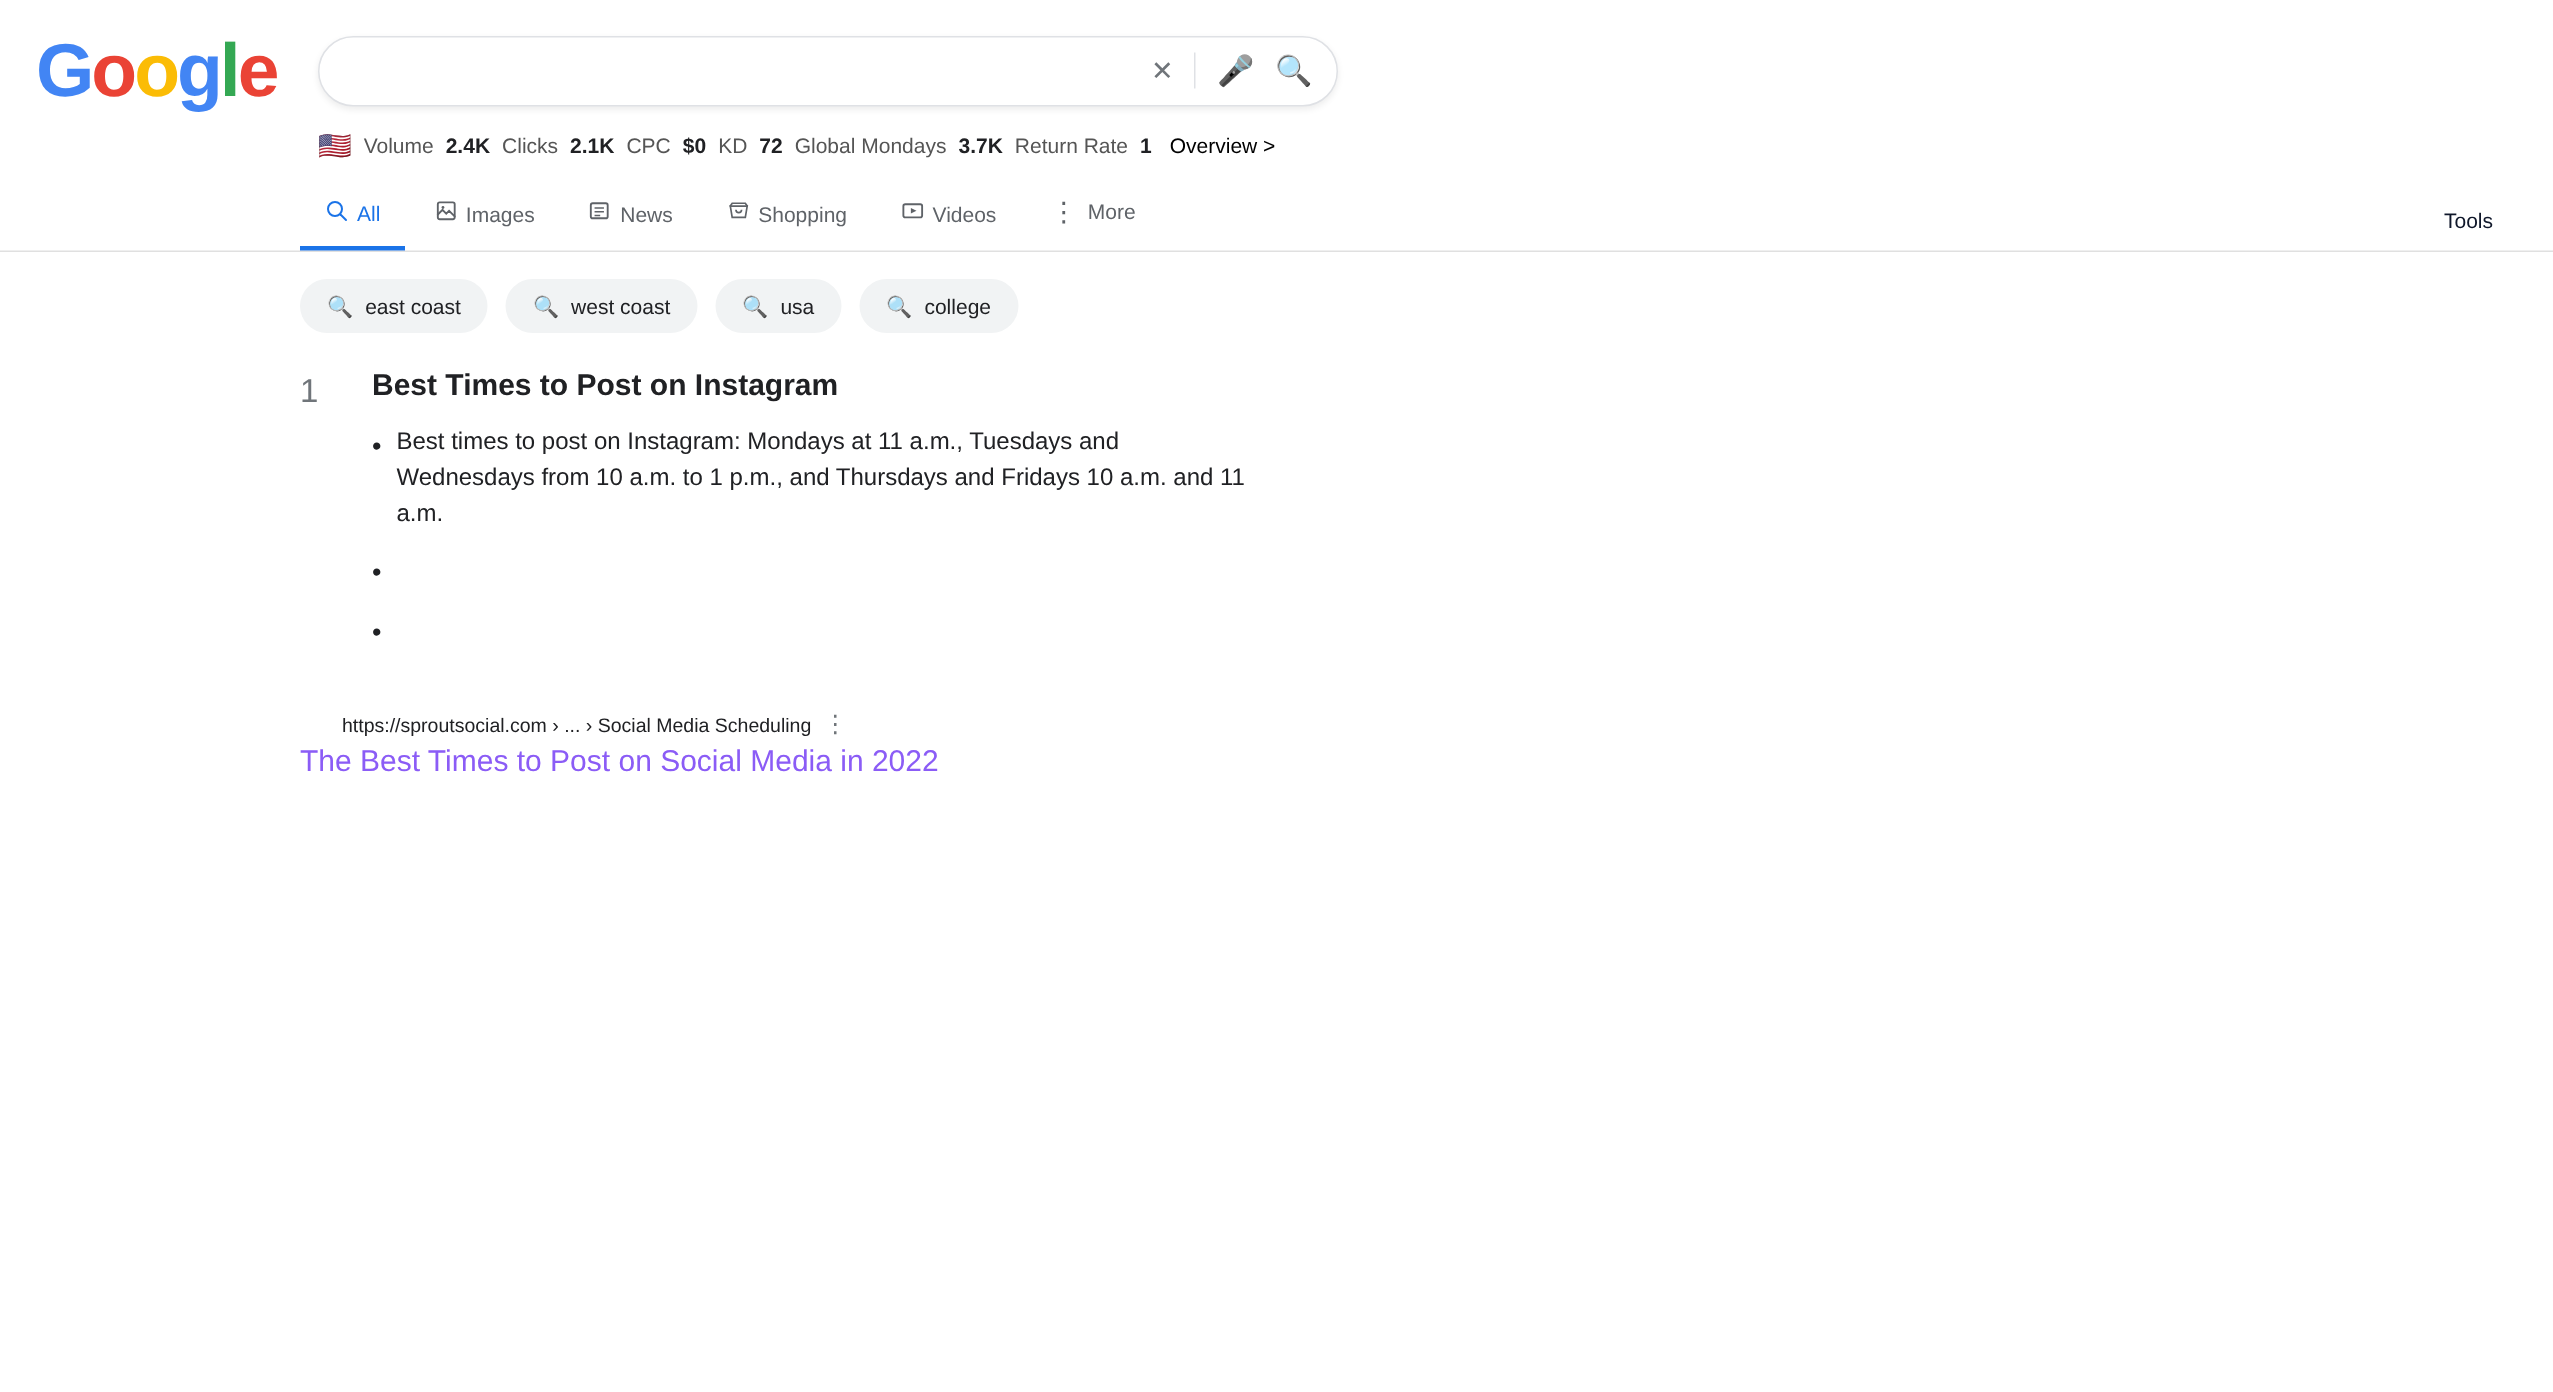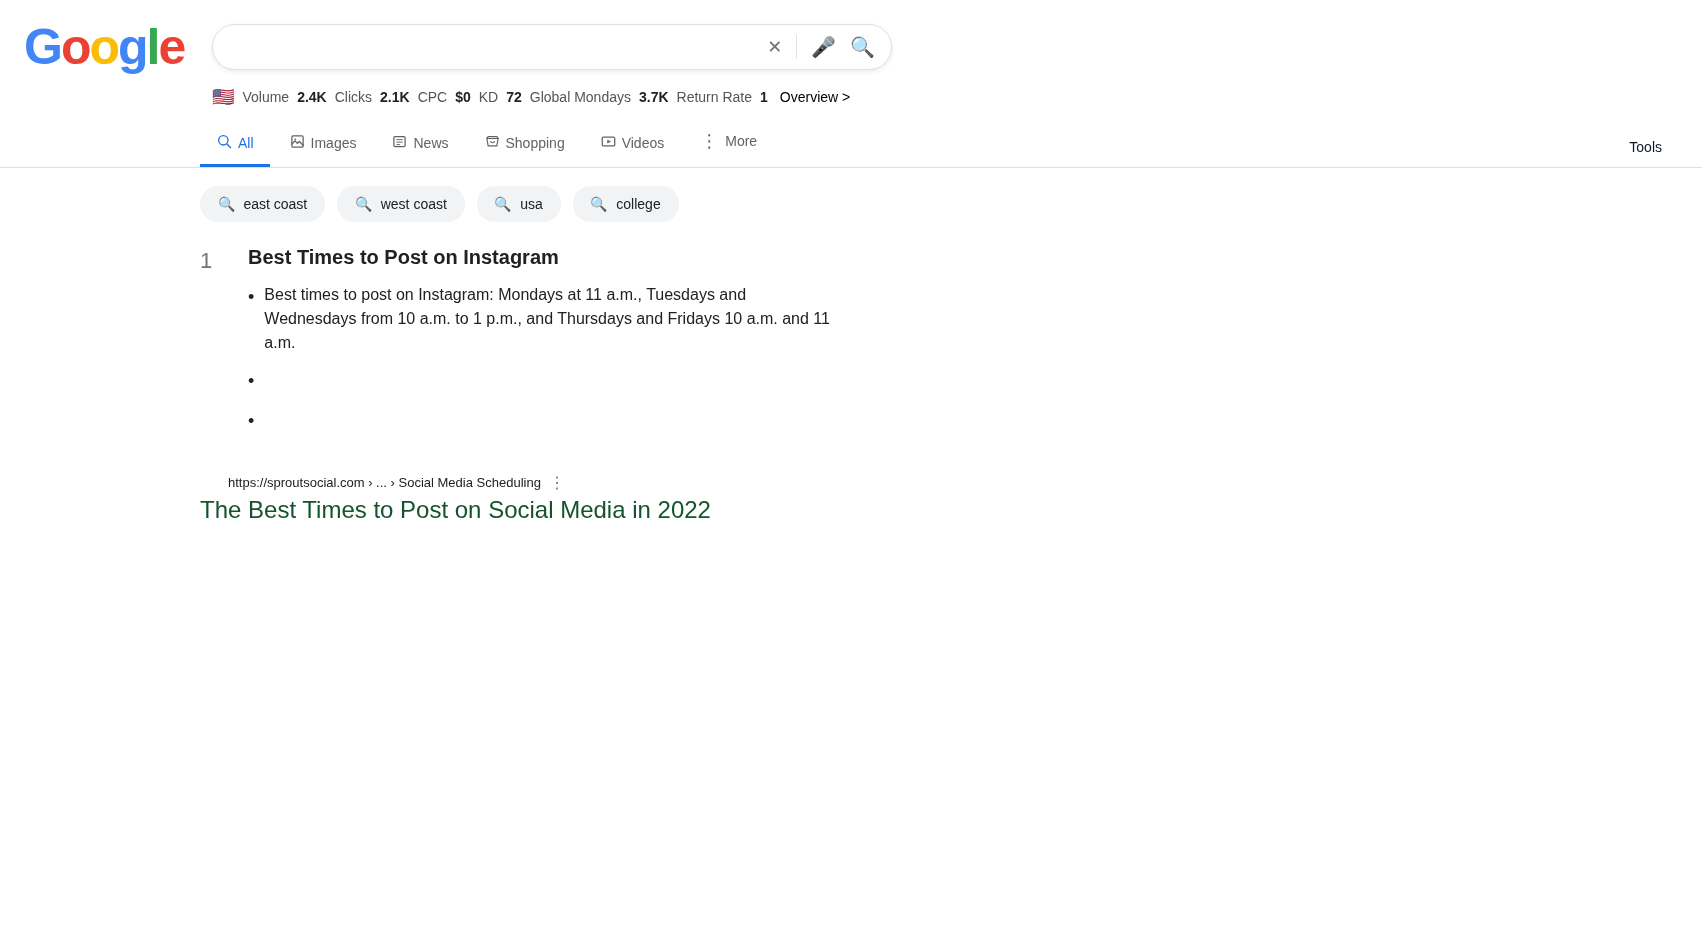--- a/index.html
+++ b/index.html
@@ -218,22 +218,22 @@
     }
     .result-url {
       color: #202124;
     }
     .result-more-icon {
       color: #70757a;
       cursor: pointer;
       font-size: 16px;
     }
     .result-title {
-      font-size: 24px;
-      color: #14532d;
+      font-size: 20px;
+      color: #8b5cf6;
       cursor: pointer;
       text-decoration: none;
     }
   </style>
 </head>
 <body>
 
 <div class="header">
 
   <div class="google-logo">

